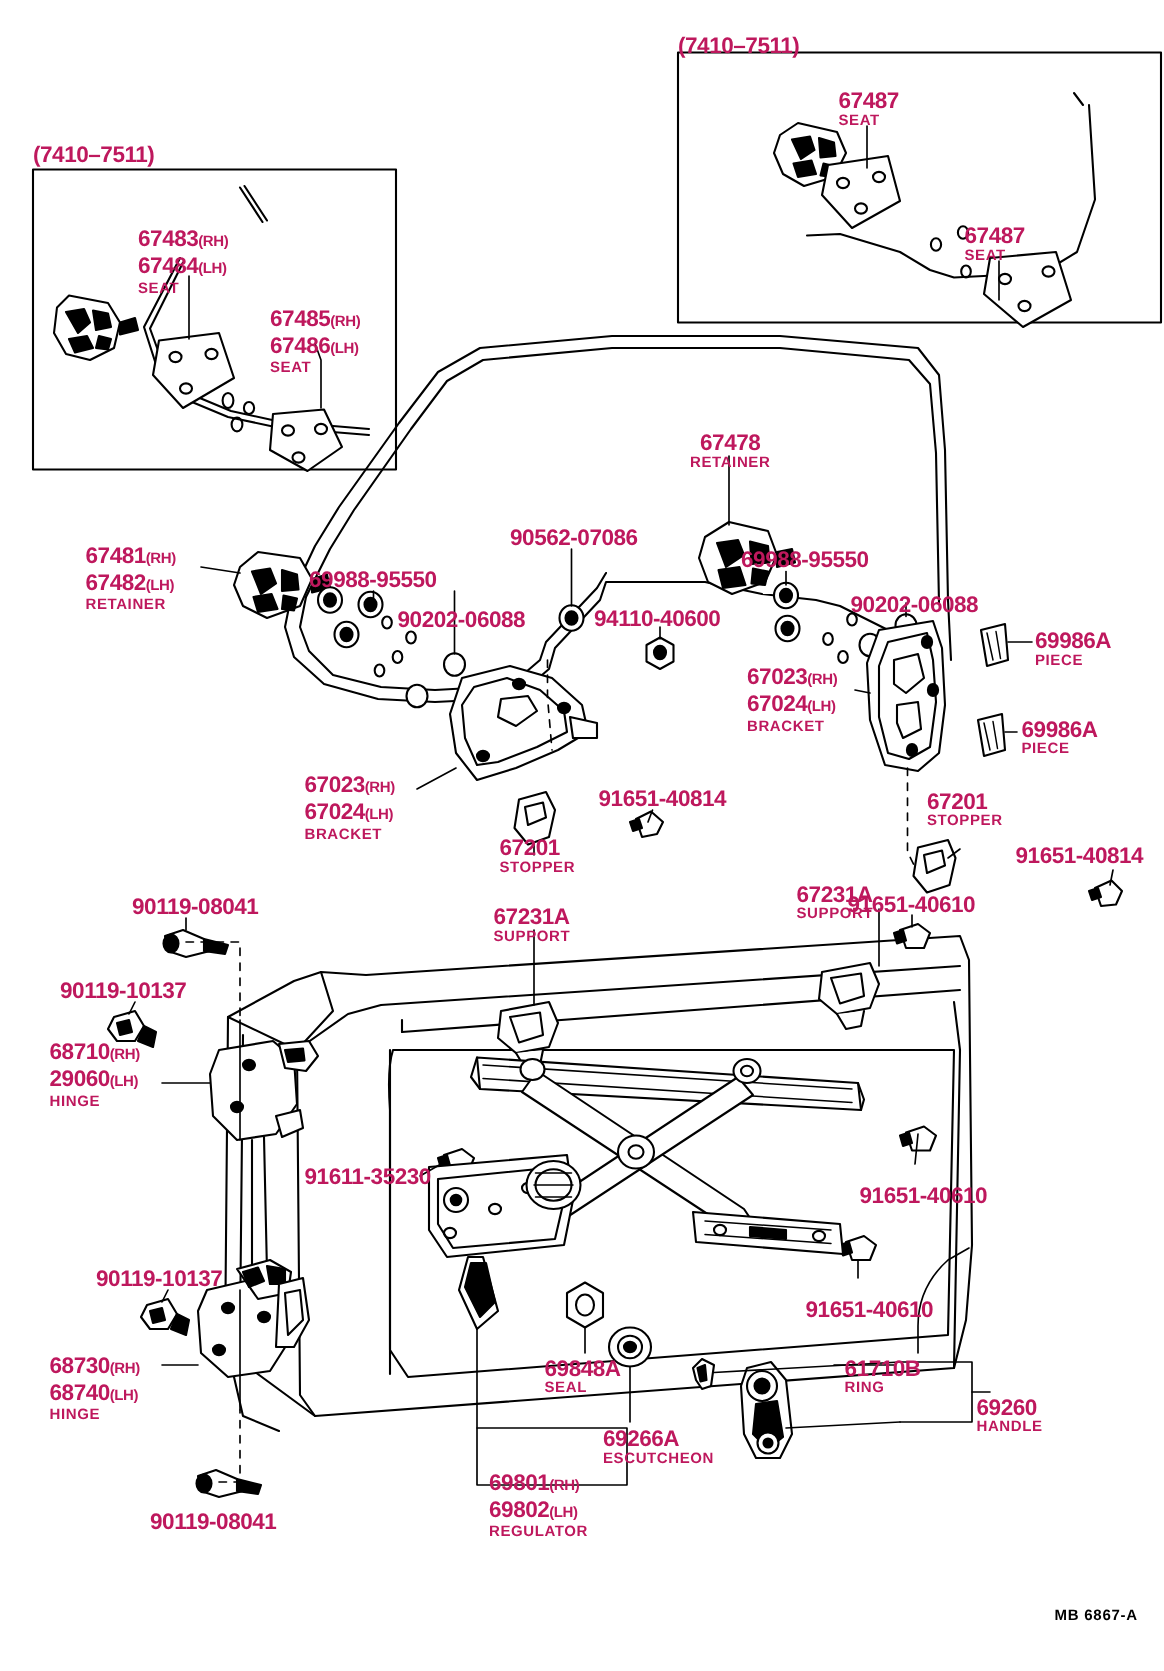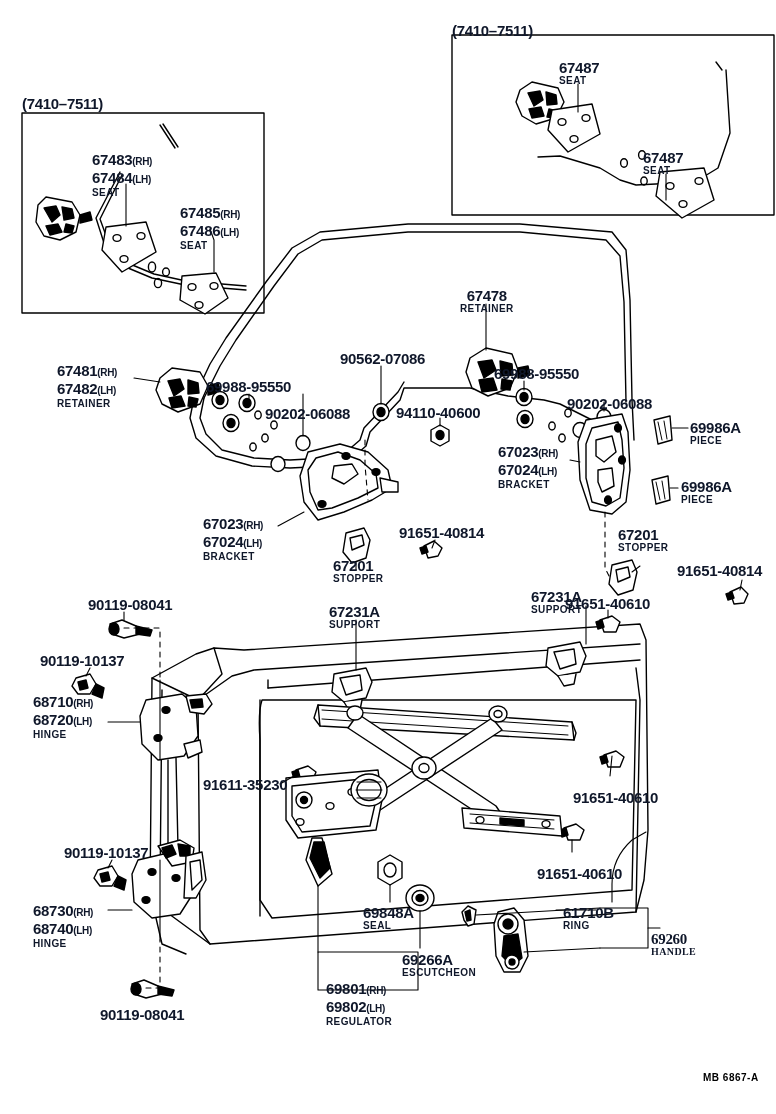--- a/index.html
+++ b/index.html
@@ -1,19 +1,19 @@
 <!DOCTYPE html>
 <html><head>
 <meta charset="utf-8">
 <style>
   html,body{margin:0;padding:0;background:#fff;}
   body{font-family:"Liberation Sans",sans-serif;}
   #page{position:relative;width:776px;height:1114px;background:#fff;overflow:hidden;}
   #art{position:absolute;left:0;top:0;width:776px;height:1114px;}
-  .lbl{position:absolute;color:#0f172a;white-space:nowrap;font-weight:bold;
+  .lbl{position:absolute;color:#be185d;white-space:nowrap;font-weight:bold;
        font-family:"Liberation Sans",sans-serif;letter-spacing:-0.3px;}
   .num{font-size:15px;font-weight:bold;line-height:15px;}
   .sub{font-size:10px;font-weight:bold;letter-spacing:0.4px;}
   .sfx{font-size:10px;font-weight:bold;}
   .row{display:block;line-height:16px;}
   .footer{position:absolute;font-size:10px;font-weight:bold;letter-spacing:0.5px;}
 </style>
 </head>
 <body>
 
@@ -464,21 +464,21 @@
   </div>
 
   <div class="lbl num" style="left:565px;top:596px;">91651-40610</div>
 
   <div class="lbl num" style="left:88px;top:597px;">90119-08041</div>
 
   <div class="lbl num" style="left:40px;top:653px;">90119-10137</div>
 
   <div class="lbl" style="left:33px;top:694px;">
     <span class="row"><span class="num">68710</span><span class="sfx">(RH)</span></span>
-    <span class="row"><span class="num">68720</span><span class="sfx">(LH)</span></span>
+    <span class="row"><span class="num">29060</span><span class="sfx">(LH)</span></span>
     <span class="row sub" style="line-height:10px;">HINGE</span>
   </div>
 
   <div class="lbl num" style="left:203px;top:777px;">91611-35230</div>
 
   <div class="lbl num" style="left:573px;top:790px;">91651-40610</div>
 
   <div class="lbl num" style="left:64px;top:845px;">90119-10137</div>
 
   <div class="lbl num" style="left:537px;top:866px;">91651-40610</div>
@@ -497,21 +497,21 @@
   <div class="lbl" style="left:563px;top:905px;">
     <span class="row"><span class="num">61710B</span></span>
     <span class="row sub" style="line-height:10px;">RING</span>
   </div>
 
   <div class="lbl" style="left:402px;top:952px;">
     <span class="row"><span class="num">69266A</span></span>
     <span class="row sub" style="line-height:10px;">ESCUTCHEON</span>
   </div>
 
-  <div class="lbl" style="left:651px;top:931px;font-family:Liberation Serif, serif;">
+  <div class="lbl" style="left:651px;top:931px;">
     <span class="row"><span class="num">69260</span></span>
     <span class="row sub" style="line-height:10px;">HANDLE</span>
   </div>
 
   <div class="lbl" style="left:326px;top:981px;">
     <span class="row"><span class="num">69801</span><span class="sfx">(RH)</span></span>
     <span class="row"><span class="num">69802</span><span class="sfx">(LH)</span></span>
     <span class="row sub" style="line-height:10px;">REGULATOR</span>
   </div>
 

